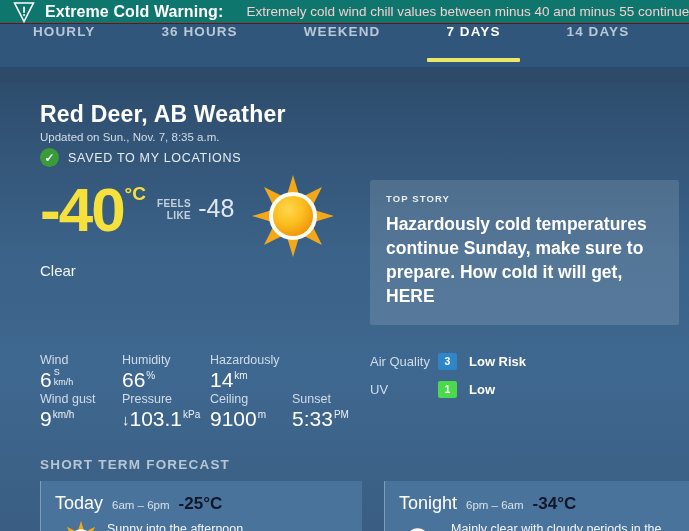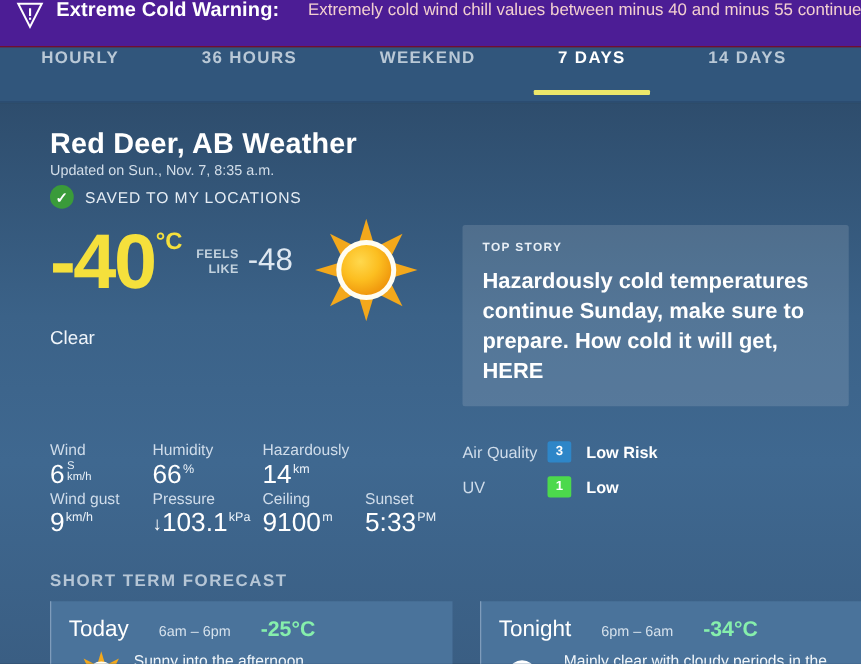--- a/index.html
+++ b/index.html
@@ -6,22 +6,22 @@
   html, body {
     width:689px; height:531px;
     overflow:hidden;
     font-family:"Liberation Sans", sans-serif;
     background:#2d4a68;
   }
   #app { position:relative; width:689px; height:531px; overflow:hidden; }
 
   
   .warning-bar {
-    height:38px; background:#4c1d95;
-    display:flex; align-items:flex-start; gap:9px;
+    height:24px; background:#0f766e;
+    display:flex; align-items:center; gap:9px;
     padding:0 0 0 12px; overflow:hidden; white-space:nowrap;
     border-bottom:1px solid #7d0b0f;
   }
   .warn-tri { width:24px; height:24px; flex:none; display:block; }
   .warn-title {
     color:#ffffff; font-size:16px; font-weight:bold; letter-spacing:.1px; flex:none;
   }
   .warn-text {
     color:#f2cfd0; font-size:13.5px; margin-left:14px; flex:none;
   }
@@ -115,24 +115,24 @@
   
   .stf-title {
     color:#b6c6d6; font-size:13.5px; font-weight:bold; letter-spacing:1.2px;
     margin-top:26px;
   }
   .cards { display:flex; margin-top:9px; gap:22px; }
   .card {
     width:322px; flex:none; background:#4a739b; padding:12px 14px 14px 14px;
     border-left:1px solid #7f9cbb; min-height:88px; cursor:pointer;
   }
-  .card-top { display:flex; align-items:baseline; gap:24px; }
+  .card-top { display:flex; align-items:baseline; gap:9px; }
   .card-day { color:#ffffff; font-size:18px; }
   .card-span { color:#d5e1ec; font-size:11.5px; }
-  .card-temp { color:#86efac; font-size:17px; font-weight:bold; }
+  .card-temp { color:#0f172a; font-size:17px; font-weight:bold; }
   .card-body { display:flex; align-items:flex-start; margin-top:4px; }
   .card-ico { width:52px; flex:none; display:flex; justify-content:center; padding-top:2px; }
   .card-desc { color:#f2f7fb; font-size:12.5px; line-height:1.42; padding-top:3px; }
 </style>
 </head>
 <body>
 
 <div id="app">
 
   <div class="warning-bar">

